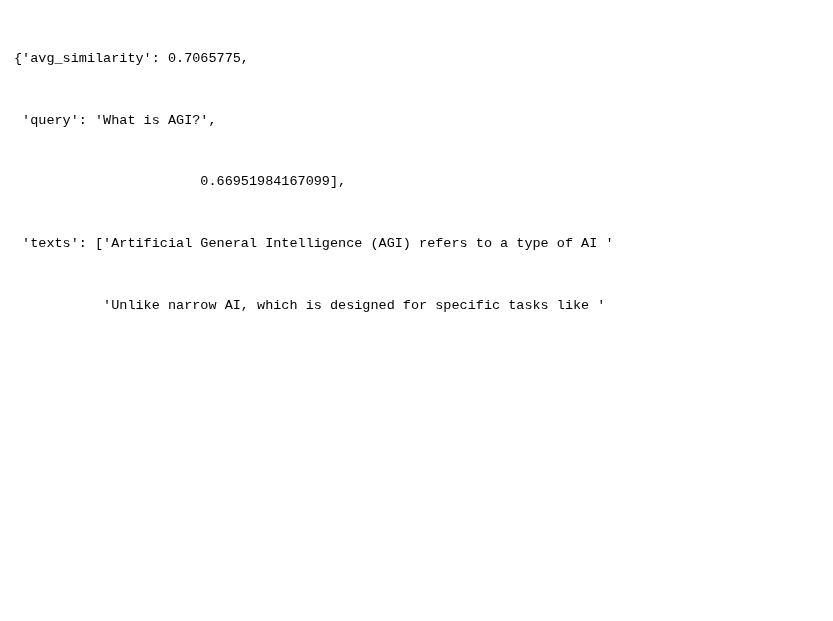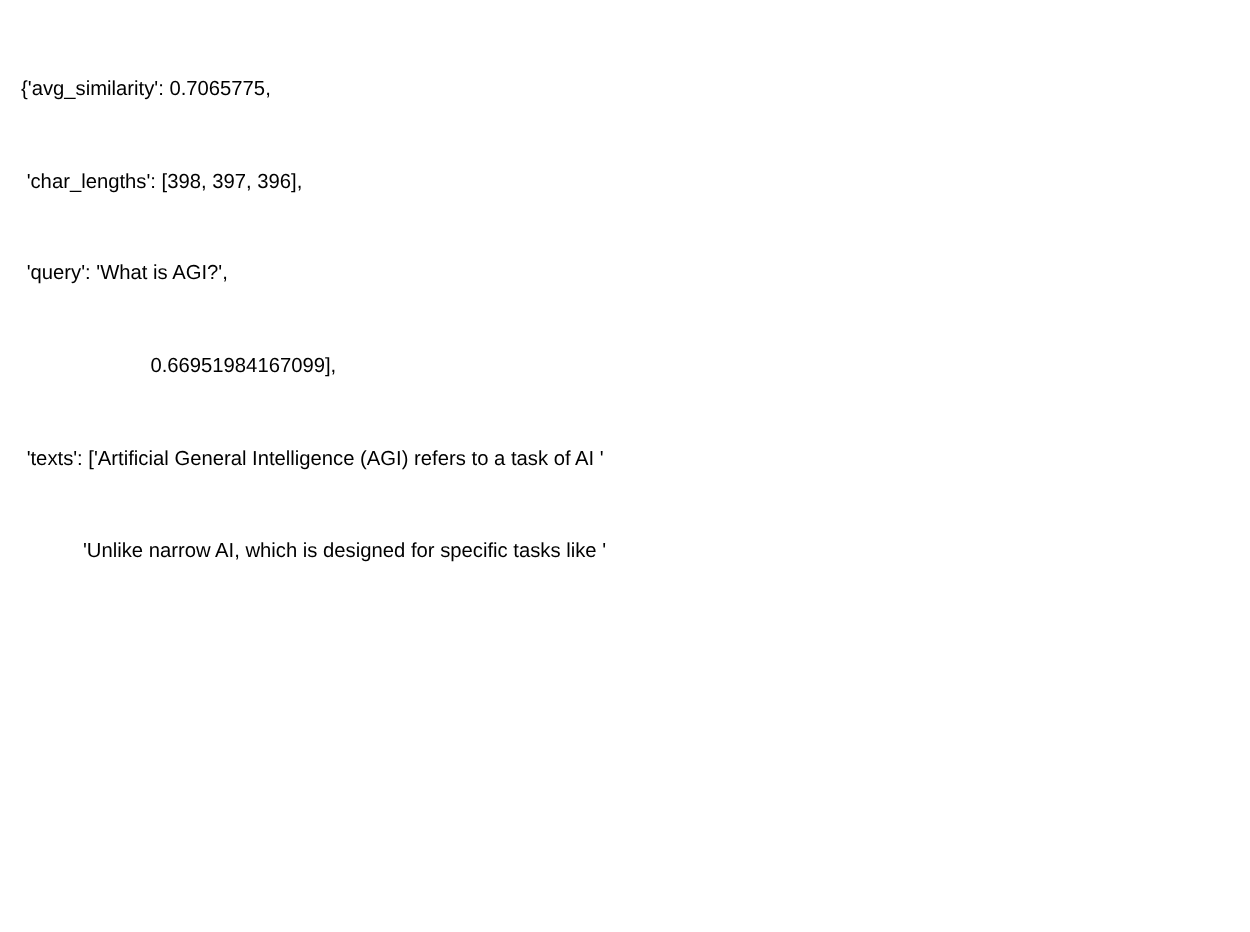--- a/index.html
+++ b/index.html
@@ -17,32 +17,31 @@
     padding: 8px 0 0 14px;
     font-size: 13.5px;
     line-height: 20.55px;
     color: #000000;
     white-space: pre;
     font-family: "DejaVu Sans Mono", "Liberation Mono", monospace;
     letter-spacing: 0px;
   }
   .line {
     white-space: pre;
-    font-family: Liberation Sans, sans-serif;
+    font-family: Liberation Mono, monospace;
   }
 </style>
 </head>
 <body>
 
 <div id="output">
   <div class="line">{'avg_similarity': 0.7065775,</div>
-  <div class="line"> 'char_lengths': [398, 397, 396],</div>
   <div class="line"> 'query': 'What is AGI?',</div>
   <div class="line">                       0.66951984167099],</div>
-  <div class="line"> 'texts': ['Artificial General Intelligence (AGI) refers to a task of AI '</div>
+  <div class="line"> 'texts': ['Artificial General Intelligence (AGI) refers to a type of AI '</div>
   <div class="line">           'Unlike narrow AI, which is designed for specific tasks like '</div>
   
   
   
   
   
   
   
   
   

